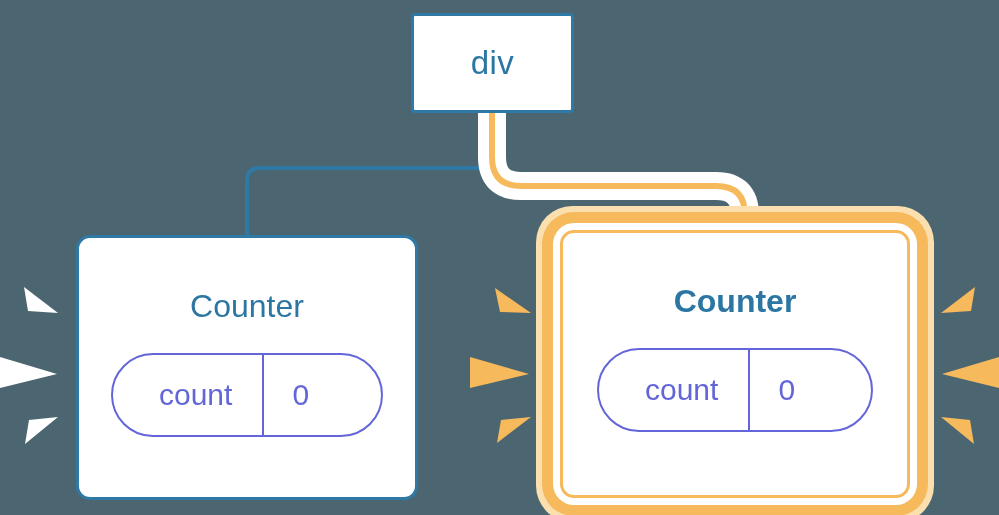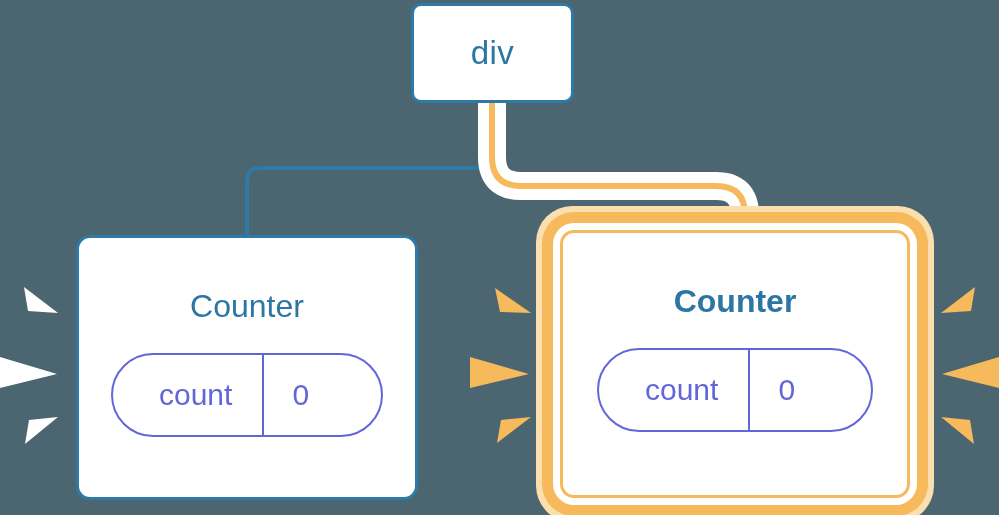--- a/index.html
+++ b/index.html
@@ -32,25 +32,25 @@
   .node {
     position: absolute;
     background: #ffffff;
     box-sizing: border-box;
     display: flex;
     flex-direction: column;
     align-items: center;
   }
   .node-div {
     left: 411px;
-    top: 3px;
+    top: 13px;
     width: 163px;
     height: 100px;
     border: 3px solid #2e79a6;
-    border-radius: 10px;
+    border-radius: 4px;
     justify-content: center;
   }
   .node-div .node-title {
     font-size: 33px;
     color: #2c76a3;
     font-weight: 400;
     letter-spacing: 0.5px;
   }
 
   .node-counter-left {

